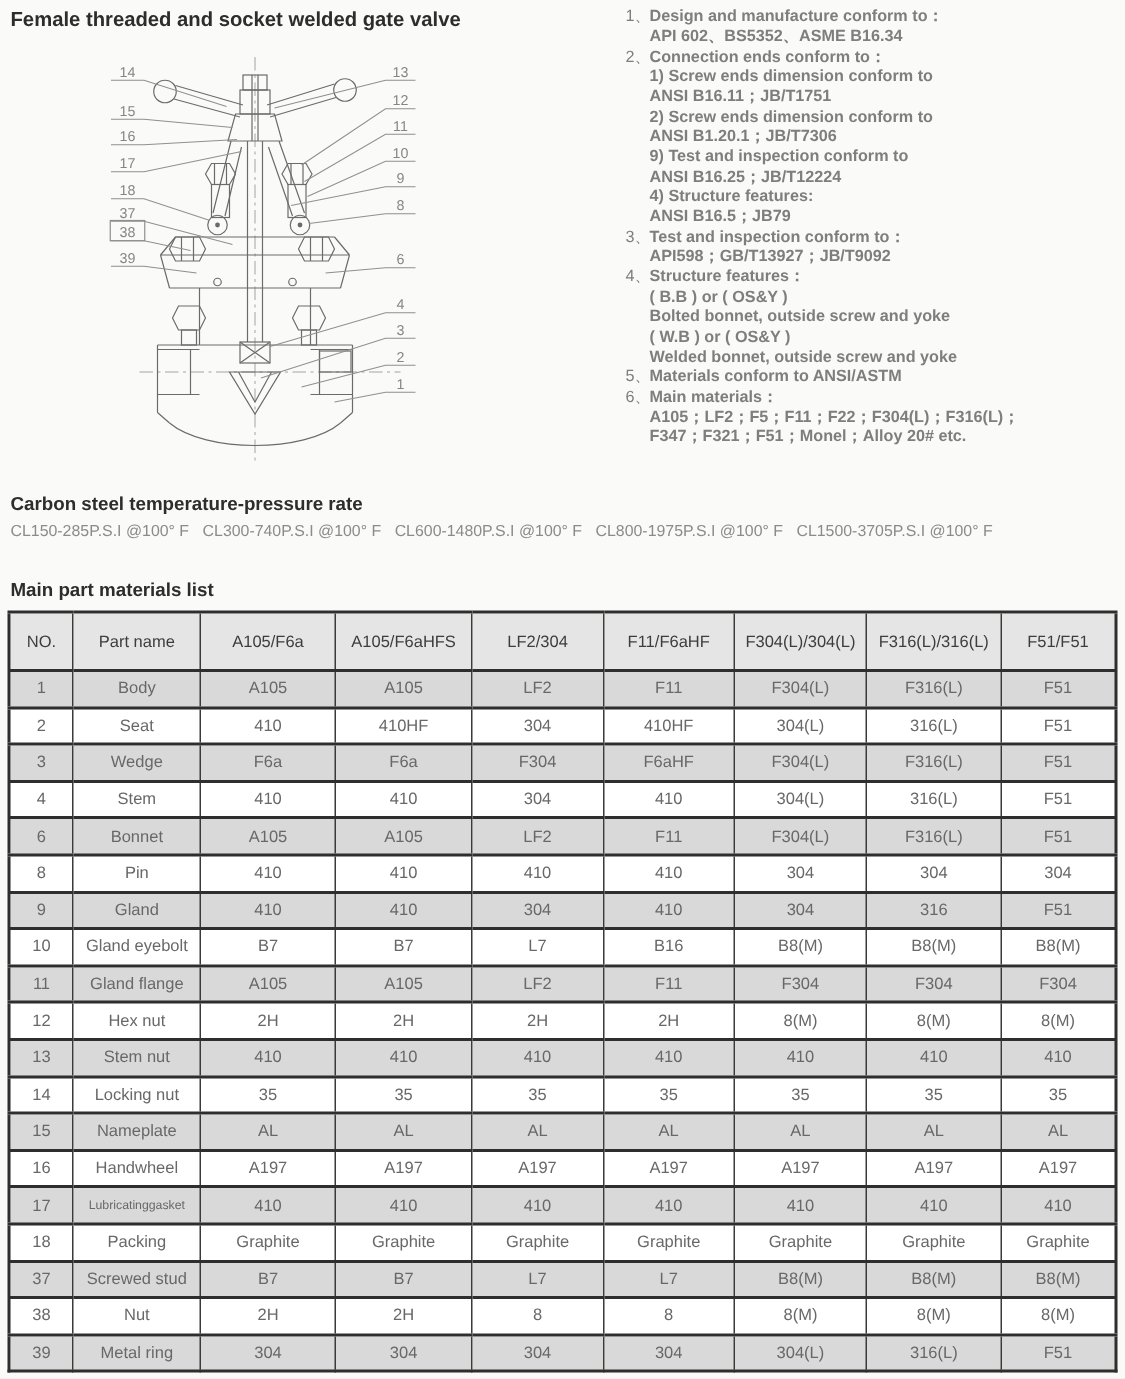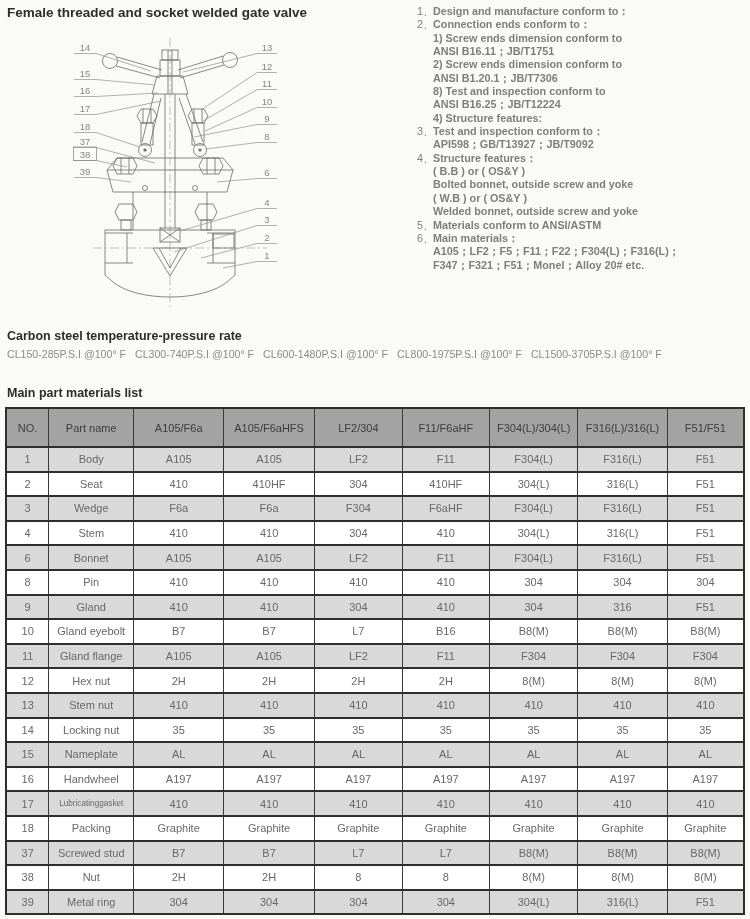--- a/index.html
+++ b/index.html
@@ -34,21 +34,21 @@
     position:absolute; left:5px; top:407px; width:740px;
     border-collapse:collapse; table-layout:fixed;
     border:2px solid #2e2e2e;
   }
   #materials-table th, #materials-table td {
     border-left:1px solid #3a3a3a; border-top:2px solid #2e2e2e;
     text-align:center; vertical-align:middle; overflow:hidden; white-space:nowrap; padding:0;
   }
   #materials-table th:first-child, #materials-table td:first-child { border-left:none; }
   #materials-table th {
-    height:39px; background:#a3a3a3; color:#3d3d3d; font-size:11px; font-weight:400;
+    height:39px; background:#e5e5e5; color:#3d3d3d; font-size:11px; font-weight:400;
   }
   #materials-table td { height:24.6px; color:#686868; font-size:11px; background:#ffffff; }
   #materials-table tr.alt td { background:#d9d9d9; }
   #materials-table td.tight { font-size:8.2px; }
 </style>
 </head>
 <body>
 
 <div class="page">
 
@@ -160,33 +160,35 @@
         <text x="212" y="229" text-anchor="middle" class="callout-text">1</text>
       </g>
   </svg>
 
   <div id="standards-block">
     <div id="standards-list">
         <div class="std-item">
           <span class="std-num">1、</span>
           <div class="std-lines">
             <div class="std-line">Design and manufacture conform to：</div>
+            <div class="std-line">API 602、BS5352、ASME B16.34</div>
           </div>
         </div>
         <div class="std-item">
           <span class="std-num">2、</span>
           <div class="std-lines">
             <div class="std-line">Connection ends conform to：</div>
             <div class="std-line">1) Screw ends dimension conform to</div>
             <div class="std-line">ANSI B16.11；JB/T1751</div>
             <div class="std-line">2) Screw ends dimension conform to</div>
             <div class="std-line">ANSI B1.20.1；JB/T7306</div>
-            <div class="std-line">8) Test and inspection conform to</div>
+            <div class="std-line">9) Test and inspection conform to</div>
             <div class="std-line">ANSI B16.25；JB/T12224</div>
             <div class="std-line">4) Structure features:</div>
+            <div class="std-line">ANSI B16.5；JB79</div>
           </div>
         </div>
         <div class="std-item">
           <span class="std-num">3、</span>
           <div class="std-lines">
             <div class="std-line">Test and inspection conform to：</div>
             <div class="std-line">API598；GB/T13927；JB/T9092</div>
           </div>
         </div>
         <div class="std-item">

